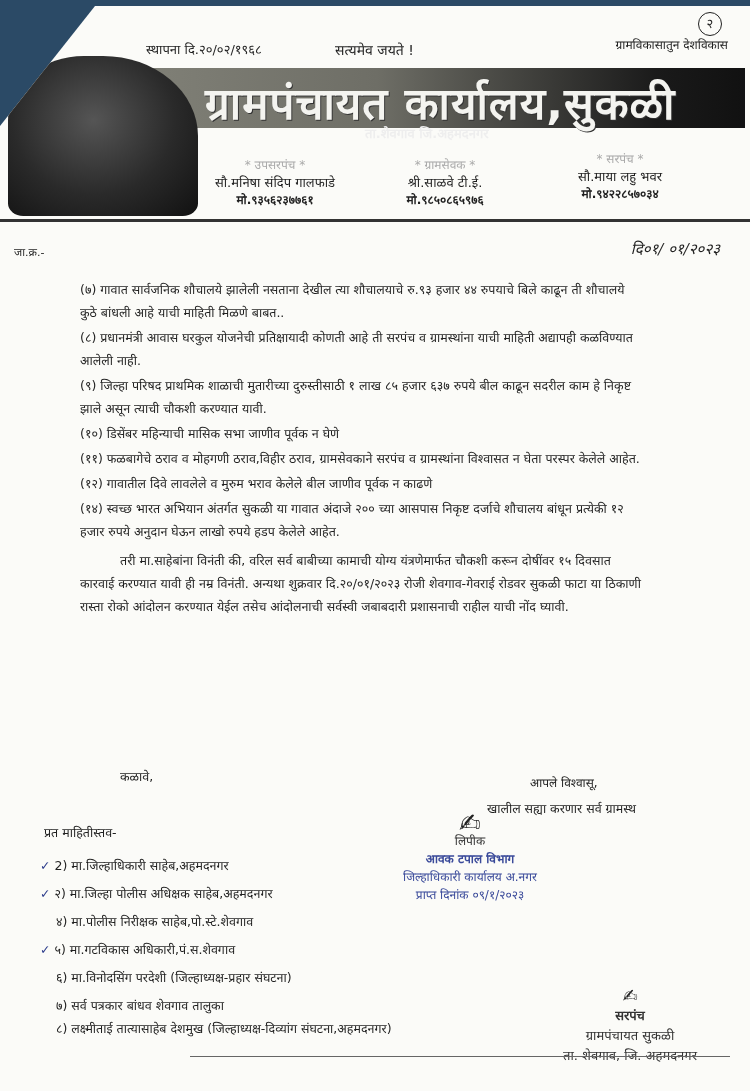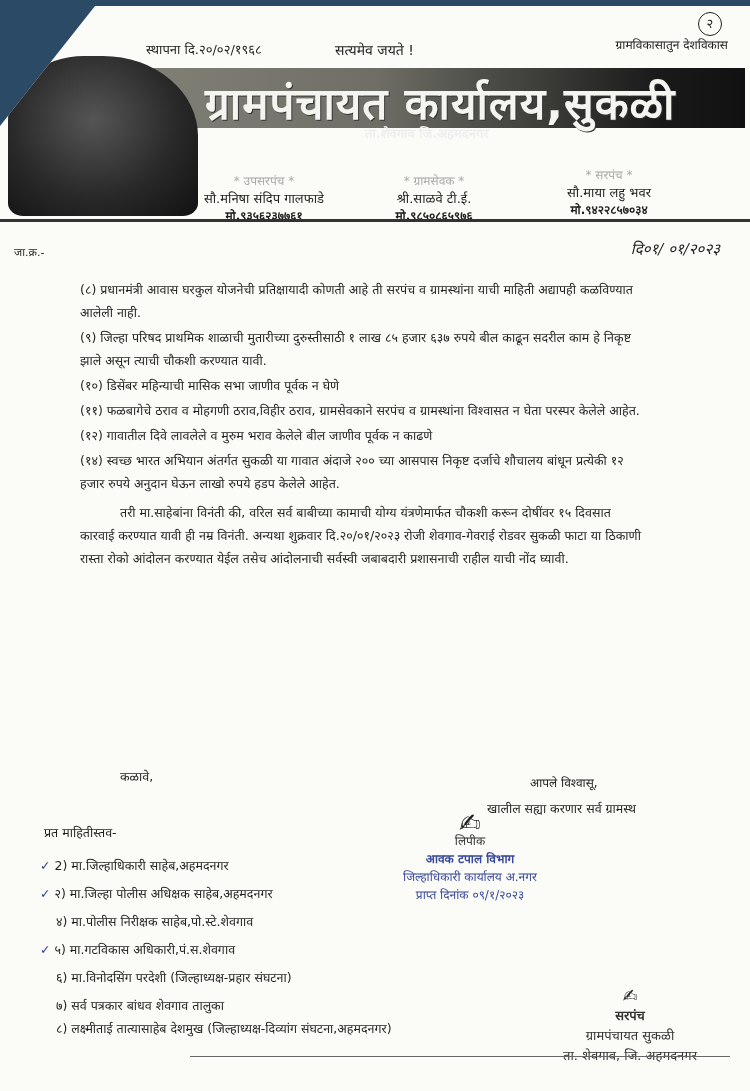--- a/index.html
+++ b/index.html
@@ -7,21 +7,21 @@
   .paper { position:absolute; left:0; top:6px; width:750px; height:1085px; background:#fbfbf8; clip-path: polygon(95px 0, 750px 0, 750px 1085px, 0 1085px, 0 120px); }
   .topline { position:absolute; top:34px; font-size:13px; }
   .est { left:105px;margin-left:41px; }
   .motto { left:335px; font-size:14px; }
   .slogan { right:22px; top:30px; font-size:12px; }
   .pgnum { position:absolute; right:28px; top:6px; width:22px; height:22px; border:1.5px solid #222; border-radius:50%; font-size:13px; text-align:center; line-height:22px; }
   .banner { position:absolute; left:10px; top:62px; width:735px; height:60px; background:linear-gradient(90deg,#8a8a80 0%,#6e6e66 50%,#1a1a1a 88%,#111 100%); }
   .banner-title { position:absolute; left:195px; top:4px; font-size:44px; font-weight:bold; color:#f4f4f0; letter-spacing:1px; text-shadow:1px 1px 0 #333; white-space:nowrap; }
   .banner-sub { position:absolute; left:355px; top:56px; font-size:13px; color:#eee; font-weight:bold; }
   .statue { position:absolute; left:8px; top:50px; width:190px; height:160px; background:radial-gradient(ellipse at 45% 40%, #555 0%, #2a2a2a 55%, #111 100%); border-radius:40% 50% 8% 8%; }
-  .officials { position:absolute; left:184px; top:150px; width:550px; height:62px;margin-top:16px; }
+  .officials { position:absolute; left:195px; top:150px; width:550px; height:62px; }
   .off { position:absolute; text-align:center; font-size:12px; }
   .off .role { color:#aaa; font-size:12px; }
   .off .name { font-size:13px; }
   .off .phone { font-weight:bold; font-size:12px; }
   .rule { position:absolute; left:0; right:0; top:213px; height:3px; background:#333; }
   .ref { position:absolute; left:14px; top:238px; font-size:11px; }
   .date { position:absolute; right:30px; top:232px; font-size:15px; font-style:italic; font-family:"DejaVu Serif", serif; }
   .body { position:absolute; left:80px; top:272px; width:565px; font-size:12.5px; line-height:23px; }
   .body p { margin:0 0 2px 0; }
   .para { text-indent:40px; margin-top:6px !important; }
@@ -68,20 +68,21 @@
       <div class="name">सौ.माया लहु भवर</div>
       <div class="phone">मो.९४२२८५७०३४</div>
     </div>
   </div>
   <div class="rule"></div>
 
   <div class="ref">जा.क्र.-</div>
   <div class="date">दि०१/ ०१/२०२३</div>
 
   <div class="body">
+    <p>(७) गावात सार्वजनिक शौचालये झालेली नसताना देखील त्या शौचालयाचे रु.९३ हजार  ४४ रुपयाचे बिले काढून ती शौचालये कुठे बांधली आहे याची माहिती मिळणे बाबत..</p>
     <p>(८) प्रधानमंत्री आवास घरकुल योजनेची प्रतिक्षायादी कोणती आहे ती सरपंच व ग्रामस्थांना याची माहिती अद्यापही कळविण्यात आलेली नाही.</p>
     <p>(९) जिल्हा परिषद प्राथमिक शाळाची मुतारीच्या दुरुस्तीसाठी १ लाख ८५ हजार ६३७ रुपये बील काढून सदरील काम हे निकृष्ट झाले असून त्याची चौकशी करण्यात यावी.</p>
     <p>(१०)  डिसेंबर महिन्याची मासिक सभा जाणीव पूर्वक न घेणे</p>
     <p>(११) फळबागेचे ठराव व मोहगणी ठराव,विहीर ठराव, ग्रामसेवकाने सरपंच व ग्रामस्थांना विश्वासत न घेता परस्पर केलेले आहेत.</p>
     <p>(१२) गावातील दिवे लावलेले व मुरुम भराव केलेले बील जाणीव पूर्वक न काढणे</p>
     <p>(१४) स्वच्छ भारत अभियान अंतर्गत सुकळी या गावात अंदाजे २०० च्या आसपास निकृष्ट दर्जाचे शौचालय बांधून प्रत्येकी १२ हजार रुपये अनुदान घेऊन लाखो रुपये हडप केलेले आहेत.</p>
     <p class="para">तरी मा.साहेबांना विनंती की, वरिल सर्व बाबीच्या कामाची योग्य यंत्रणेमार्फत चौकशी करून दोषींवर १५ दिवसात कारवाई करण्यात यावी ही नम्र विनंती. अन्यथा शुक्रवार दि.२०/०१/२०२३ रोजी शेवगाव-गेवराई रोडवर सुकळी फाटा या ठिकाणी रास्ता रोको आंदोलन करण्यात येईल तसेच आंदोलनाची सर्वस्वी जबाबदारी प्रशासनाची राहील याची नोंद घ्यावी.</p>
   </div>
 
   <div class="closing">कळावे,</div>

